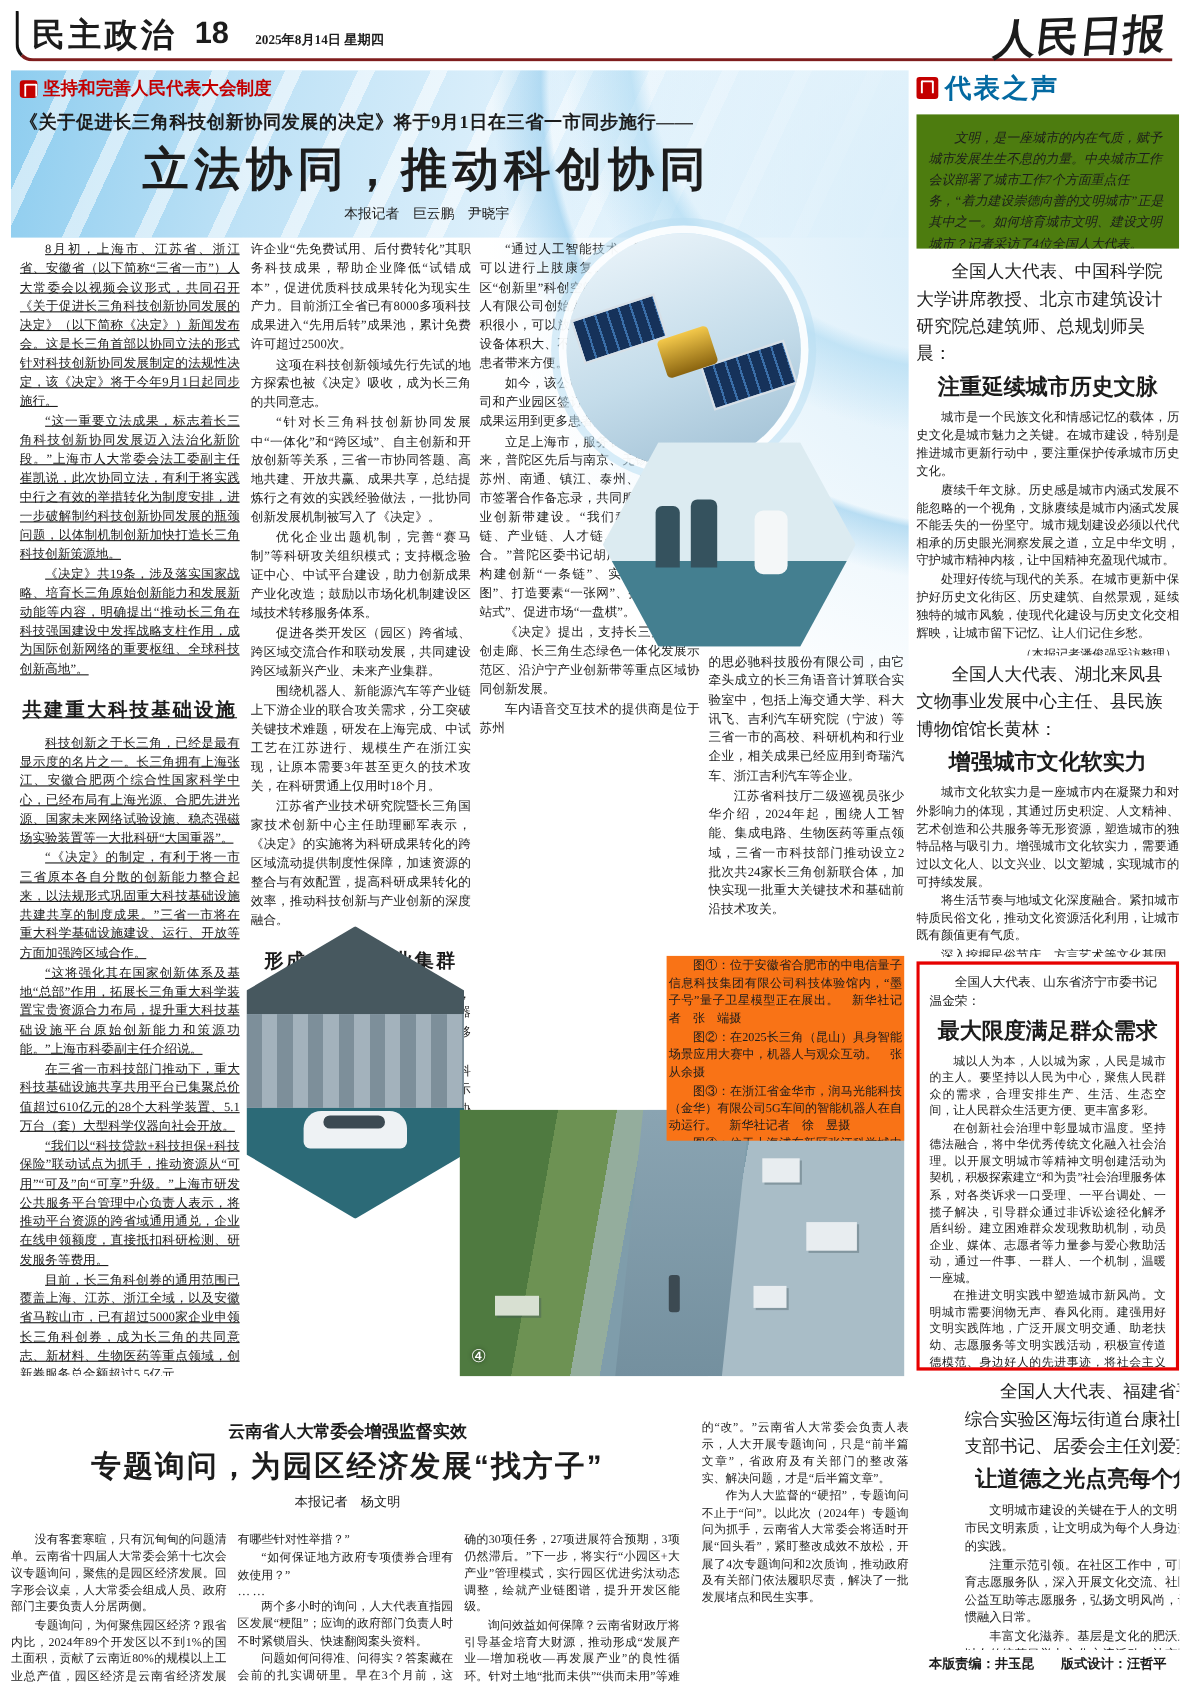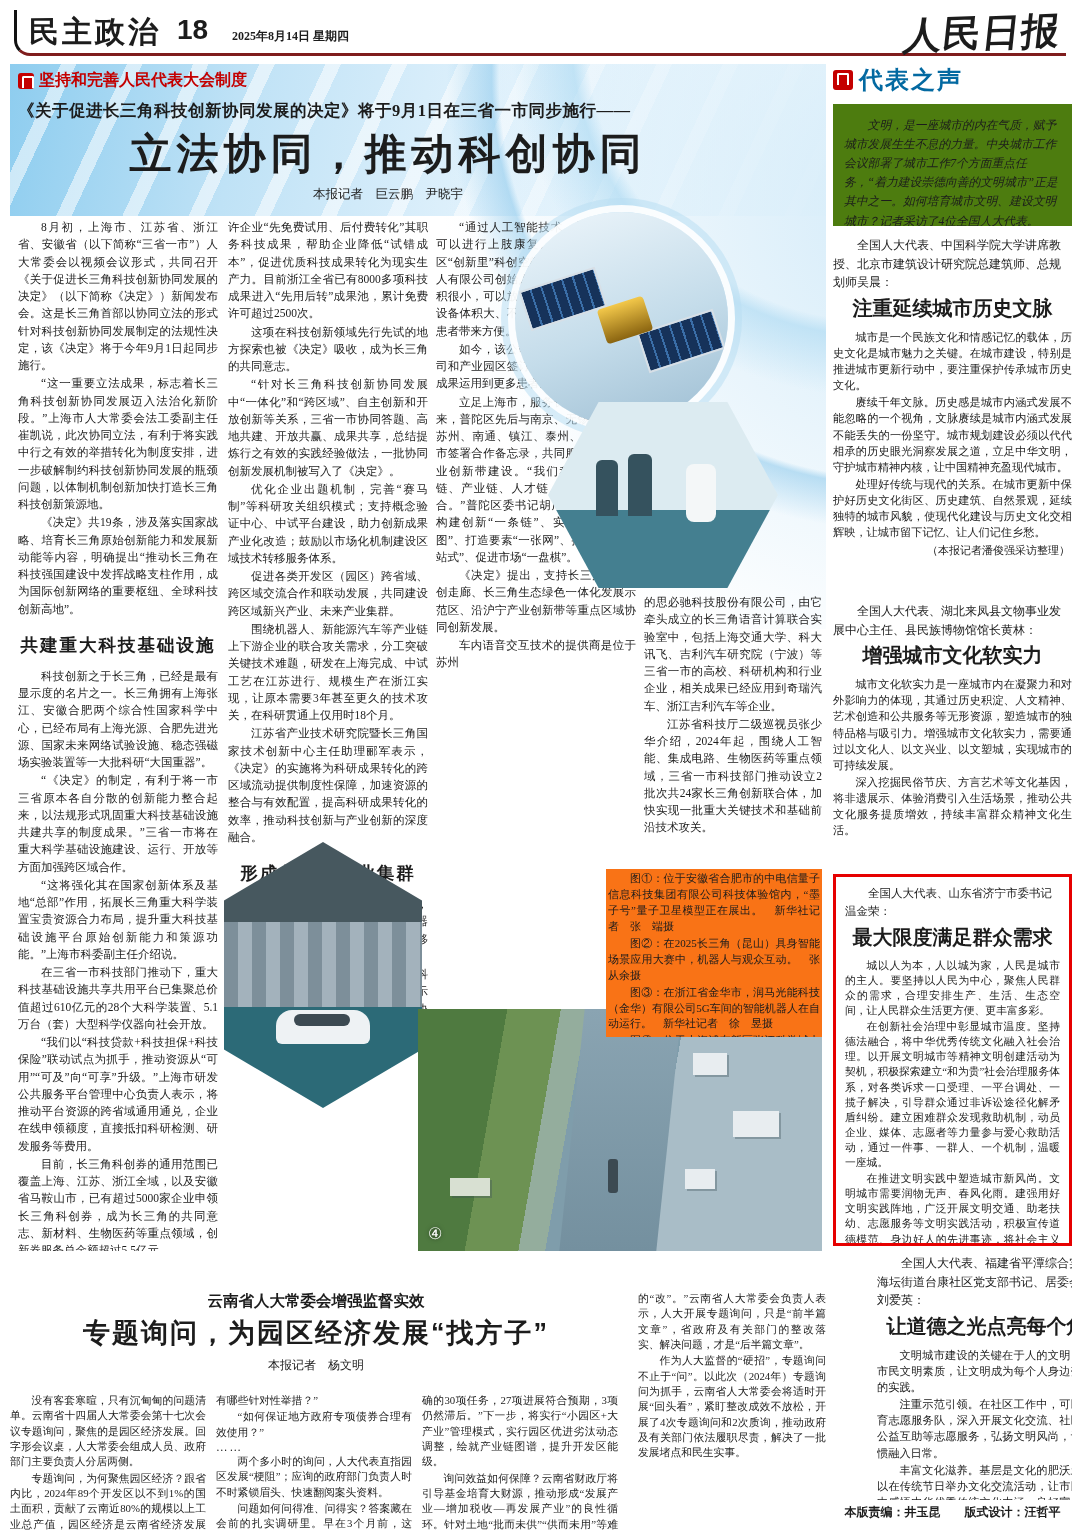--- a/index.html
+++ b/index.html
@@ -75,21 +75,21 @@
   .cap-block{position:absolute;left:596px;top:775px;width:216px;height:168px;background:#f97316;z-index:5;overflow:hidden;padding:2px;margin-top:30px;}
   .cap-block p{font-size:11px;line-height:1.45;}
   
   #voice{position:absolute;left:833px;top:64px;width:239px;height:1462px;overflow:hidden;}
   .v-head{position:absolute;left:0;top:0;display:flex;align-items:center;gap:6px;color:#0369a1;
           font-family:"Liberation Sans",sans-serif;font-weight:bold;font-size:24px;letter-spacing:2px;}
   .v-head .npc-icon{width:20px;height:20px;}
   .v-box{position:absolute;left:0;top:40px;width:239px;height:122px;background:#4d7c0f;padding:12px 11px;overflow:hidden;}
   .v-box p{font-size:11.8px;line-height:1.62;text-indent:2em;margin:0;font-style:italic;}
   .v-art{position:absolute;left:0;width:239px;overflow:hidden;}
-  .v-intro{font-size:12px;line-height:1.55;text-indent:2em;margin:0 0 3px;}
+  .v-intro{font-size:16px;line-height:1.55;text-indent:2em;margin:0 0 3px;}
   .v-hl{font-family:"Liberation Sans",sans-serif;font-weight:bold;font-size:20px;text-align:center;margin:3px 0 7px;}
   .v-art .bp,.v-art .pc{font-size:11.2px;line-height:1.44;}
   .red-box{position:absolute;left:0;top:810px;width:239px;height:372px;border:3.5px solid #e60000;
            padding:8px 9px;overflow:hidden;}
   .red-box .bp{font-size:10.8px;line-height:1.4;}
   .red-box .v-intro{font-size:11.5px;}
   .v-credits{position:absolute;left:0;top:1440px;width:239px;text-align:center;font-size:12px;font-weight:bold;}
   
   #yunnan{position:absolute;left:10px;top:1291px;width:816px;height:268px;text-decoration:underline;}
   .y-kick{position:absolute;left:0;top:0;width:612px;text-align:center;font-size:15.5px;font-weight:bold;}
@@ -115,21 +115,21 @@
     <div class="m-swoosh" data-name="swoosh-background"></div>
 
     <div class="m-tag" data-name="main-article-tag">
       <span class="npc-icon" data-name="npc-logo-icon"></span>
       <span data-name="tag-label">坚持和完善人民代表大会制度</span>
     </div>
     <div class="m-kick" data-name="main-article-kicker">《关于促进长三角科技创新协同发展的决定》将于9月1日在三省一市同步施行——</div>
     <div class="m-hl" data-name="main-article-headline">立法协同，推动科创协同</div>
     <div class="m-by" data-name="main-article-byline">本报记者　巨云鹏　尹晓宇</div>
 
-    <div class="col" style="left:8px;top:155px;width:200px;height:1032px;" data-name="main-column-1">
+    <div class="col" style="left:8px;top:155px;width:200px;height:1032px;text-decoration:underline;" data-name="main-column-1">
         <p class="bp" data-name="paragraph">8月初，上海市、江苏省、浙江省、安徽省（以下简称“三省一市”）人大常委会以视频会议形式，共同召开《关于促进长三角科技创新协同发展的决定》（以下简称《决定》）新闻发布会。这是长三角首部以协同立法的形式针对科技创新协同发展制定的法规性决定，该《决定》将于今年9月1日起同步施行。</p>
         <p class="bp" data-name="paragraph">“这一重要立法成果，标志着长三角科技创新协同发展迈入法治化新阶段。”上海市人大常委会法工委副主任崔凯说，此次协同立法，有利于将实践中行之有效的举措转化为制度安排，进一步破解制约科技创新协同发展的瓶颈问题，以体制机制创新加快打造长三角科技创新策源地。</p>
         <p class="bp" data-name="paragraph">《决定》共19条，涉及落实国家战略、培育长三角原始创新能力和发展新动能等内容，明确提出“推动长三角在科技强国建设中发挥战略支柱作用，成为国际创新网络的重要枢纽、全球科技创新高地”。</p>
         <div class="sec-h" data-name="section-heading">共建重大科技基础设施</div>
         <p class="bp" data-name="paragraph">科技创新之于长三角，已经是最有显示度的名片之一。长三角拥有上海张江、安徽合肥两个综合性国家科学中心，已经布局有上海光源、合肥先进光源、国家未来网络试验设施、稳态强磁场实验装置等一大批科研“大国重器”。</p>
         <p class="bp" data-name="paragraph">“《决定》的制定，有利于将一市三省原本各自分散的创新能力整合起来，以法规形式巩固重大科技基础设施共建共享的制度成果。”三省一市将在重大科学基础设施建设、运行、开放等方面加强跨区域合作。</p>
         <p class="bp" data-name="paragraph">“这将强化其在国家创新体系及基地“总部”作用，拓展长三角重大科学装置宝贵资源合力布局，提升重大科技基础设施平台原始创新能力和策源功能。”上海市科委副主任介绍说。</p>
         <p class="bp" data-name="paragraph">在三省一市科技部门推动下，重大科技基础设施共享共用平台已集聚总价值超过610亿元的28个大科学装置、5.1万台（套）大型科学仪器向社会开放。</p>
         <p class="bp" data-name="paragraph">“我们以“科技贷款+科技担保+科技保险”联动试点为抓手，推动资源从“可用”“可及”向“可享”升级。”上海市研发公共服务平台管理中心负责人表示，将推动平台资源的跨省域通用通兑，企业在线申领额度，直接抵扣科研检测、研发服务等费用。</p>
         <p class="bp" data-name="paragraph">目前，长三角科创券的通用范围已覆盖上海、江苏、浙江全域，以及安徽省马鞍山市，已有超过5000家企业申领长三角科创券，成为长三角的共同意志、新材料、生物医药等重点领域，创新券服务总金额超过5.5亿元。</p>
@@ -215,20 +215,21 @@
           <p class="bp" data-name="paragraph">处理好传统与现代的关系。在城市更新中保护好历史文化街区、历史建筑、自然景观，延续独特的城市风貌，使现代化建设与历史文化交相辉映，让城市留下记忆、让人们记住乡愁。</p>
           <p class="credit" data-name="article-credit">（本报记者潘俊强采访整理）</p>
         </div>
     </div>
 
     <div class="v-art" style="top:538px;height:268px;" data-name="voice-article-huanglin">
       <p class="v-intro" data-name="delegate-intro">全国人大代表、湖北来凤县文物事业发展中心主任、县民族博物馆馆长黄林：</p>
       <div class="v-hl" data-name="voice-article-headline">增强城市文化软实力</div>
       <div data-name="voice-article-body">
           <p class="bp" data-name="paragraph">城市文化软实力是一座城市内在凝聚力和对外影响力的体现，其通过历史积淀、人文精神、艺术创造和公共服务等无形资源，塑造城市的独特品格与吸引力。增强城市文化软实力，需要通过以文化人、以文兴业、以文塑城，实现城市的可持续发展。</p>
+          <p class="bp" data-name="paragraph">将生活节奏与地域文化深度融合。紧扣城市特质民俗文化，推动文化资源活化利用，让城市既有颜值更有气质。</p>
           <p class="bp" data-name="paragraph">深入挖掘民俗节庆、方言艺术等文化基因，将非遗展示、体验消费引入生活场景，推动公共文化服务提质增效，持续丰富群众精神文化生活。</p>
         </div>
     </div>
 
     <div class="red-box" data-name="highlighted-article-wenjinrong">
       <p class="v-intro" data-name="delegate-intro">全国人大代表、山东省济宁市委书记温金荣：</p>
       <div class="v-hl" data-name="voice-article-headline">最大限度满足群众需求</div>
       <div data-name="voice-article-body">
           <p class="bp" data-name="paragraph">城以人为本，人以城为家，人民是城市的主人。要坚持以人民为中心，聚焦人民群众的需求，合理安排生产、生活、生态空间，让人民群众生活更方便、更丰富多彩。</p>
           <p class="bp" data-name="paragraph">在创新社会治理中彰显城市温度。坚持德法融合，将中华优秀传统文化融入社会治理。以开展文明城市等精神文明创建活动为契机，积极探索建立“和为贵”社会治理服务体系，对各类诉求一口受理、一平台调处、一揽子解决，引导群众通过非诉讼途径化解矛盾纠纷。建立困难群众发现救助机制，动员企业、媒体、志愿者等力量参与爱心救助活动，通过一件事、一群人、一个机制，温暖一座城。</p>

